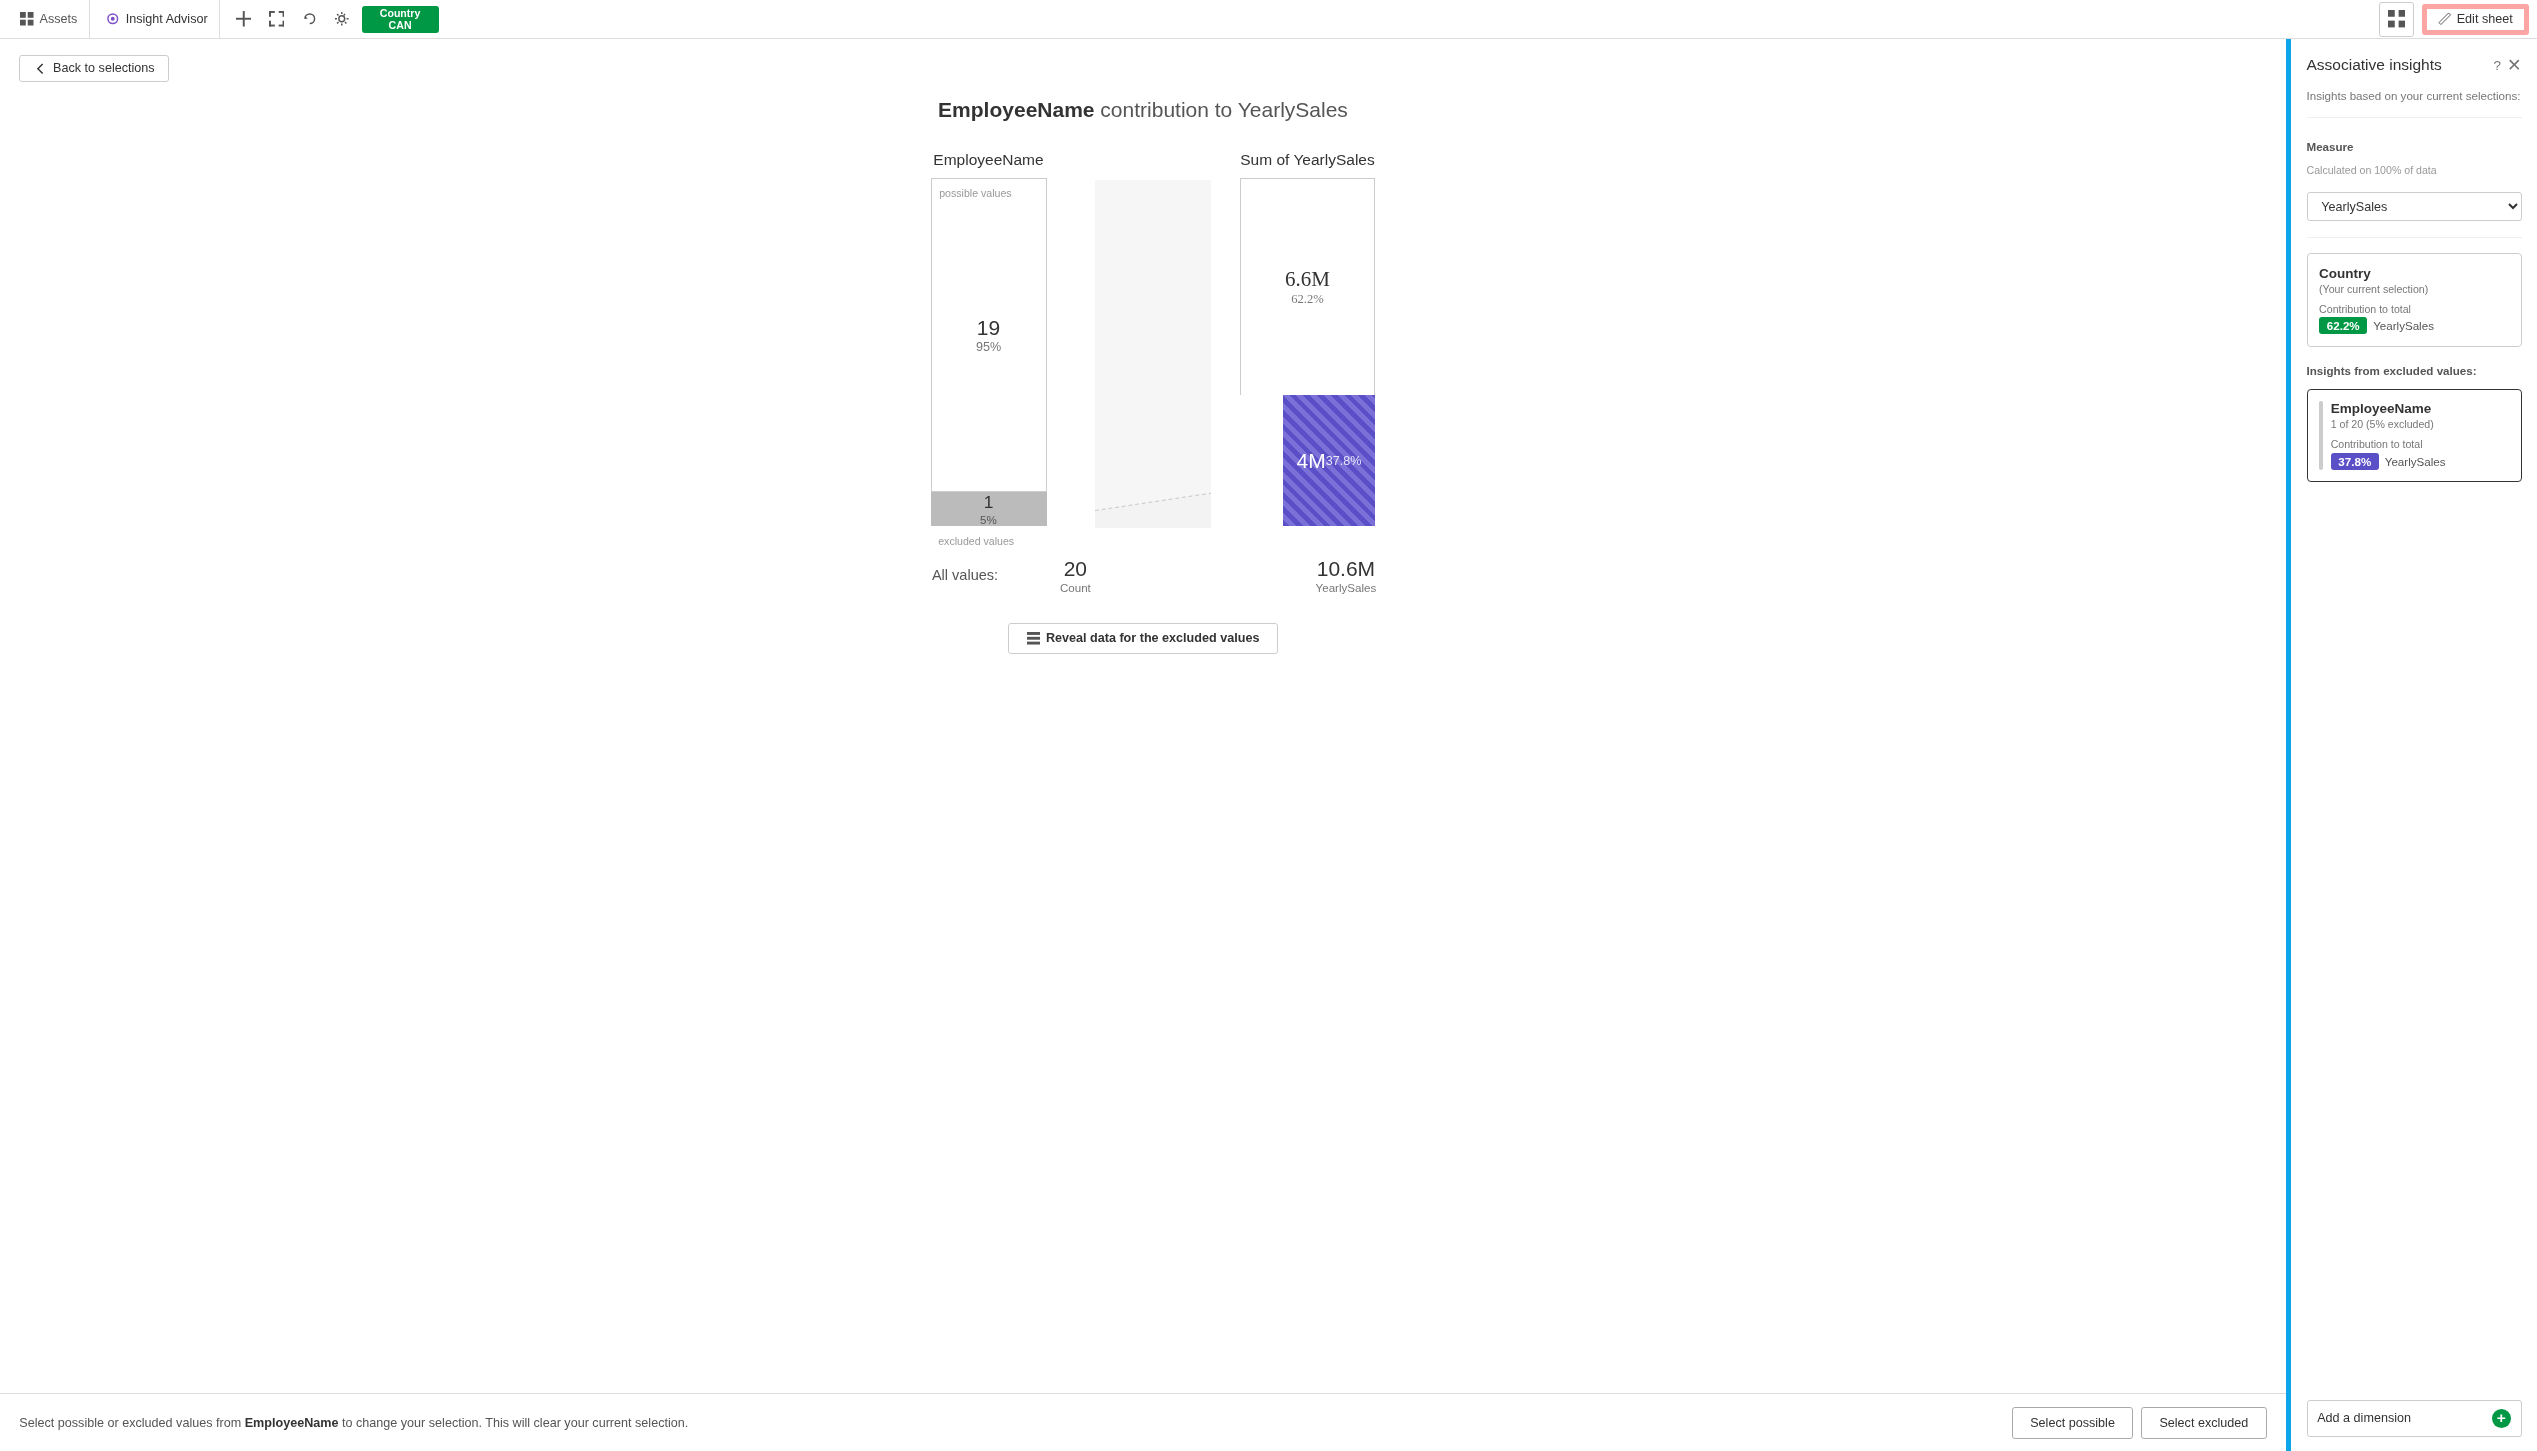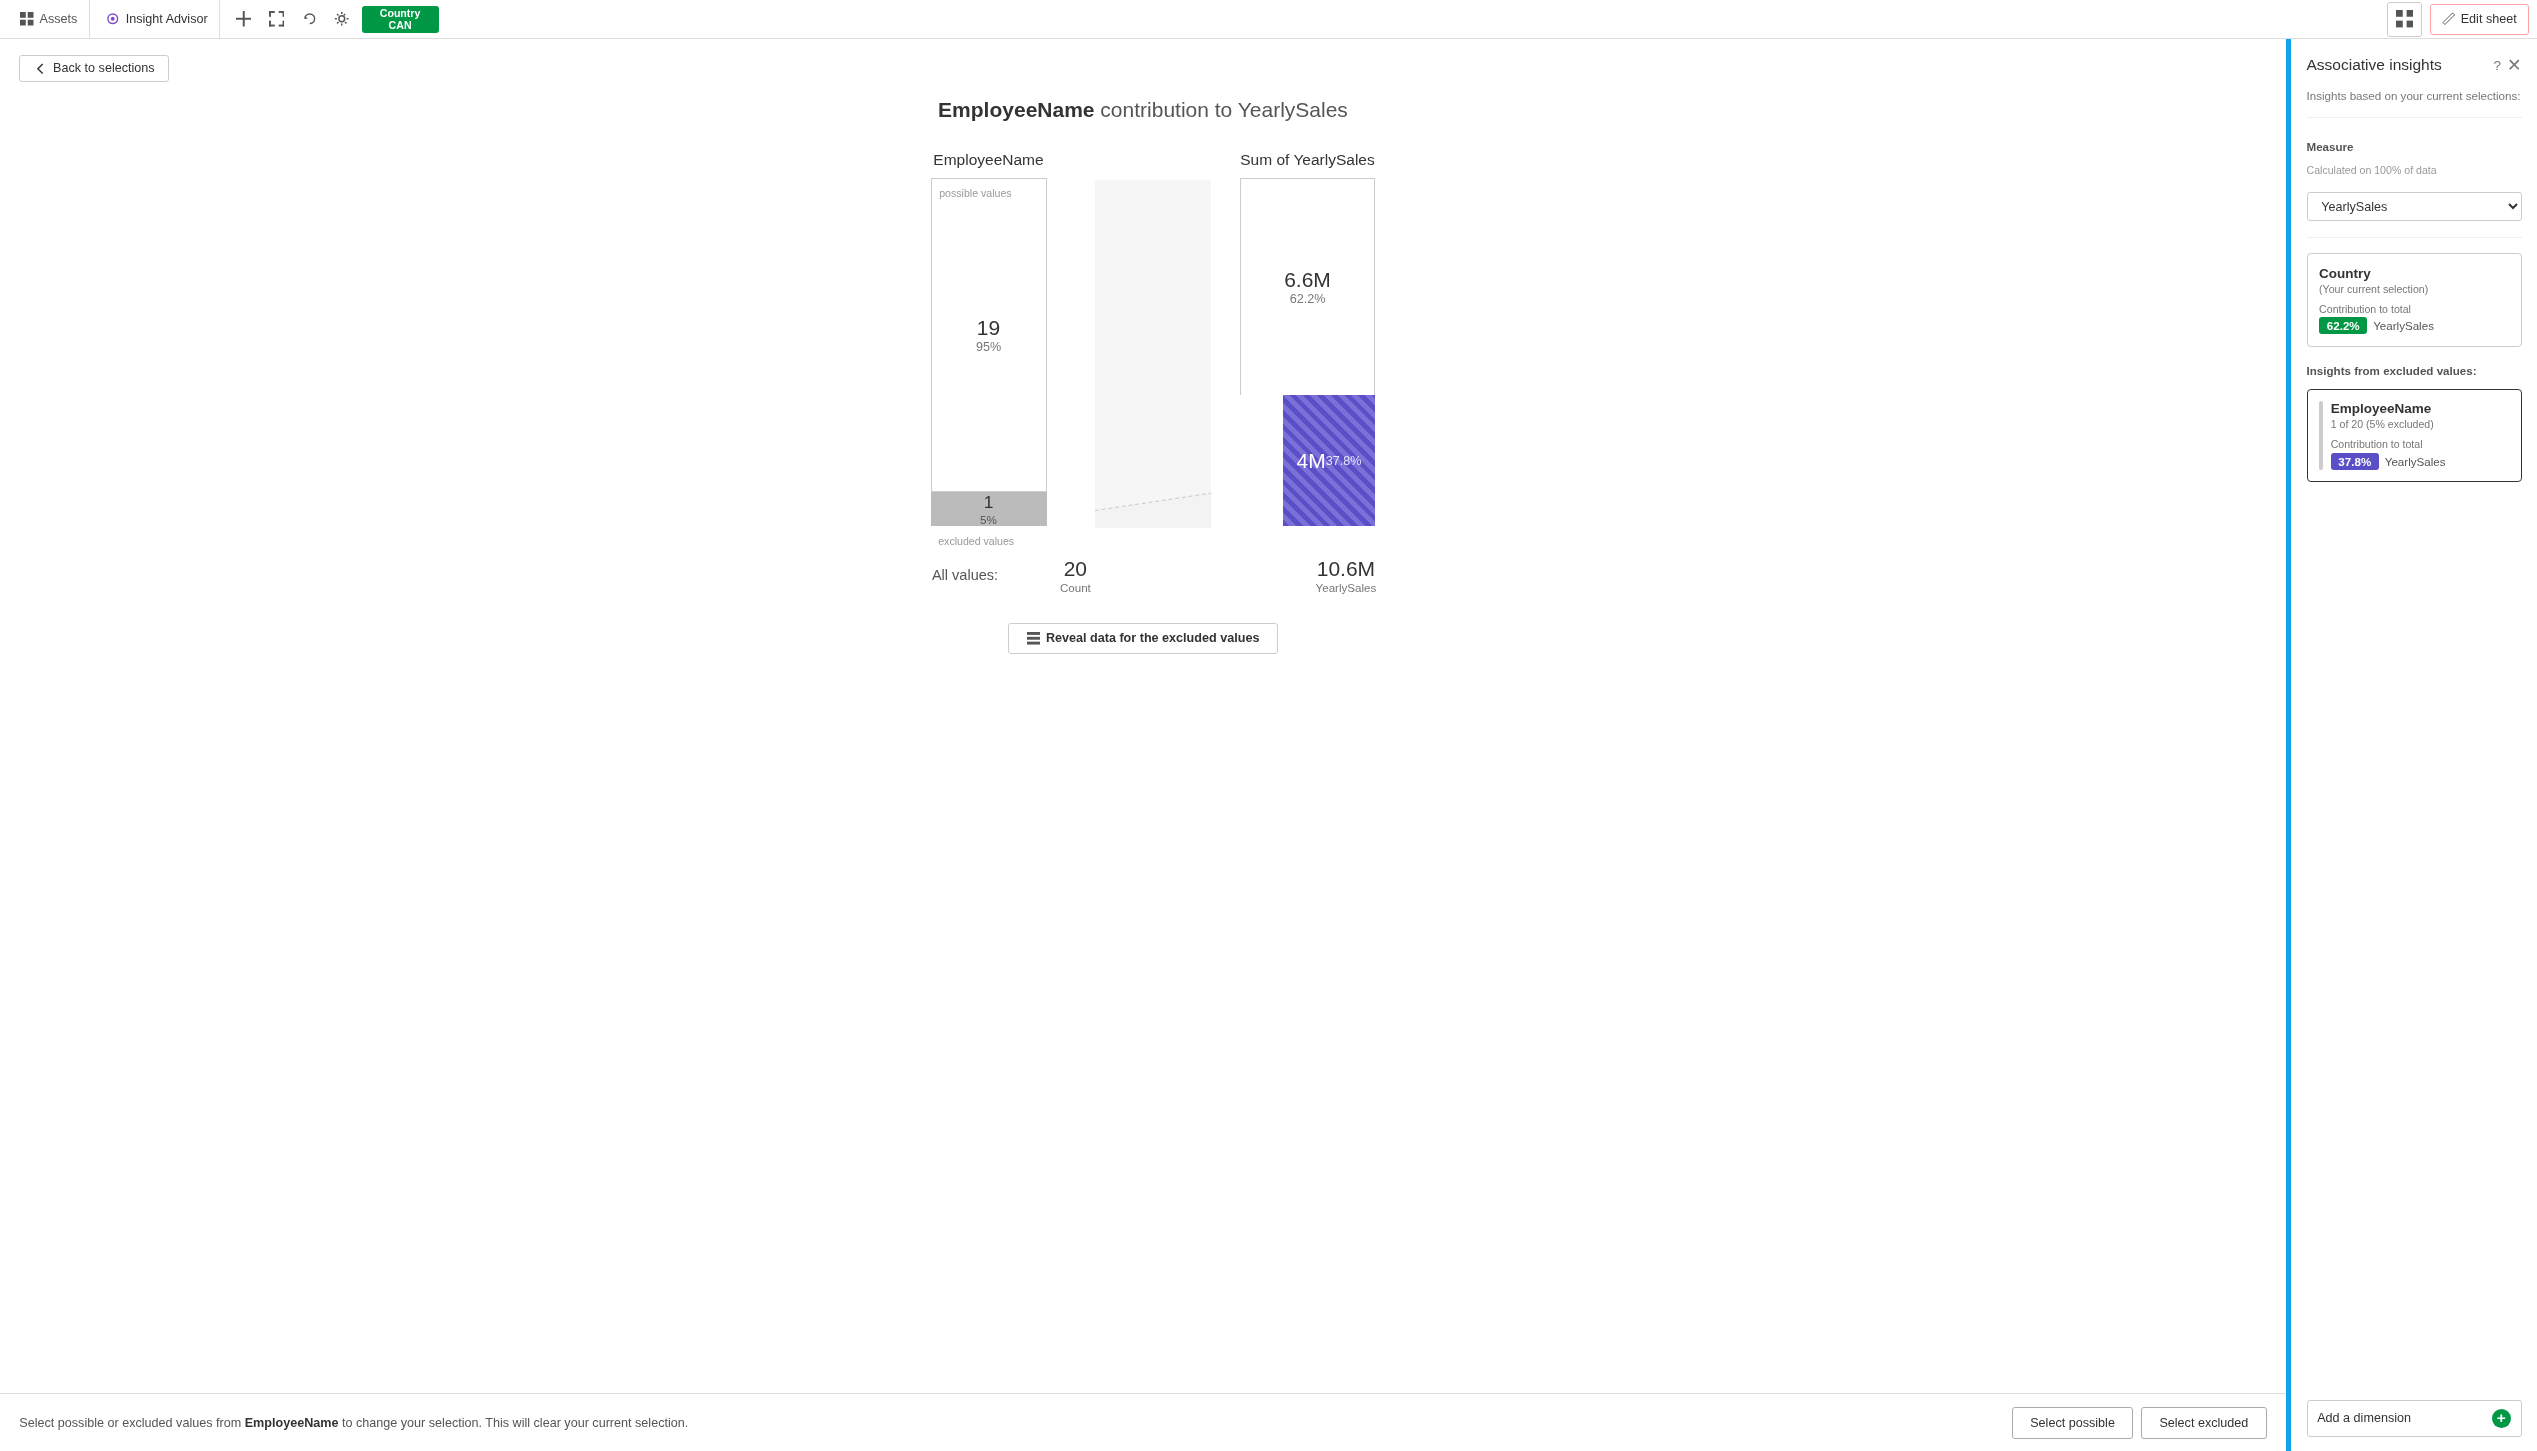--- a/index.html
+++ b/index.html
@@ -30,21 +30,21 @@
     .selection-pill .pill-val { font-size: 10.6px; }
     .topbar-right {
       margin-left: auto; display: flex; align-items: center; gap: 7.7px;
     }
     .grid-btn {
       width: 35px; height: 35px; display: flex; align-items: center; justify-content: center;
       border: 1px solid #ccc; border-radius: 2.9px; cursor: pointer; background: #fff;
     }
     .edit-sheet-btn {
       display: flex; align-items: center; gap: 4.8px; padding: 0 11.6px; height: 31px;
-      border: 1px solid #fca5a5; border-radius: 2.9px; cursor: pointer; background: #fff;
+      border: 5px solid #fca5a5; border-radius: 2.9px; cursor: pointer; background: #fff;
       font-size: 12.6px; color: #333;
     }
 
     
     .main-layout { display: flex; height: calc(1452px - 39px); }
 
     
     .main-area { flex: 1; display: flex; flex-direction: column; overflow: hidden; }
 
     
@@ -299,21 +299,21 @@
 
             <line x1="0" y1="342" x2="120" y2="324" stroke="#bbb" stroke-width="1" stroke-dasharray="4,3"></line>
 
             <polygon points="0,342 0,360 120,360 120,324" fill="#e8e8e8" opacity="0.5"></polygon>
           </svg>
         </div>
 
         <div class="chart-col sales-col">
           <div class="col-header">Sum of YearlySales</div>
           <div style="position:relative; width:135px; height:348px; display:flex; flex-direction:column;">
-            <div style="flex:622; display:flex; align-items:center; justify-content:center; flex-direction:column; background:#fff; border:1px solid #ccc; border-bottom:none;">
+            <div style="flex:622; display:flex; align-items:center; justify-content:center; flex-direction:column; background:#fff; border:1px solid #ccc; border-bottom:none;font-family:Liberation Serif, serif;">
               <span class="bar-label" style="font-size:21px; font-weight:500; color:#333;">6.6M</span>
               <span class="bar-sublabel" style="font-size:12.6px; color:#777;">62.2%</span>
             </div>
             <div style="flex:378; display:flex; align-items:center; justify-content:center; background: repeating-linear-gradient(45deg, #5b4fc8, #5b4fc8 4.8px, #7b6fd8 4.8px, #7b6fd8 9.7px); margin-left: 43px;">
               <span class="bar-label" style="font-size:21px; font-weight:500; color:#fff;">4M</span>
               <span class="bar-sublabel" style="font-size:12.6px; color:rgba(255,255,255,0.85);">37.8%</span>
             </div>
           </div>
         </div>
 

